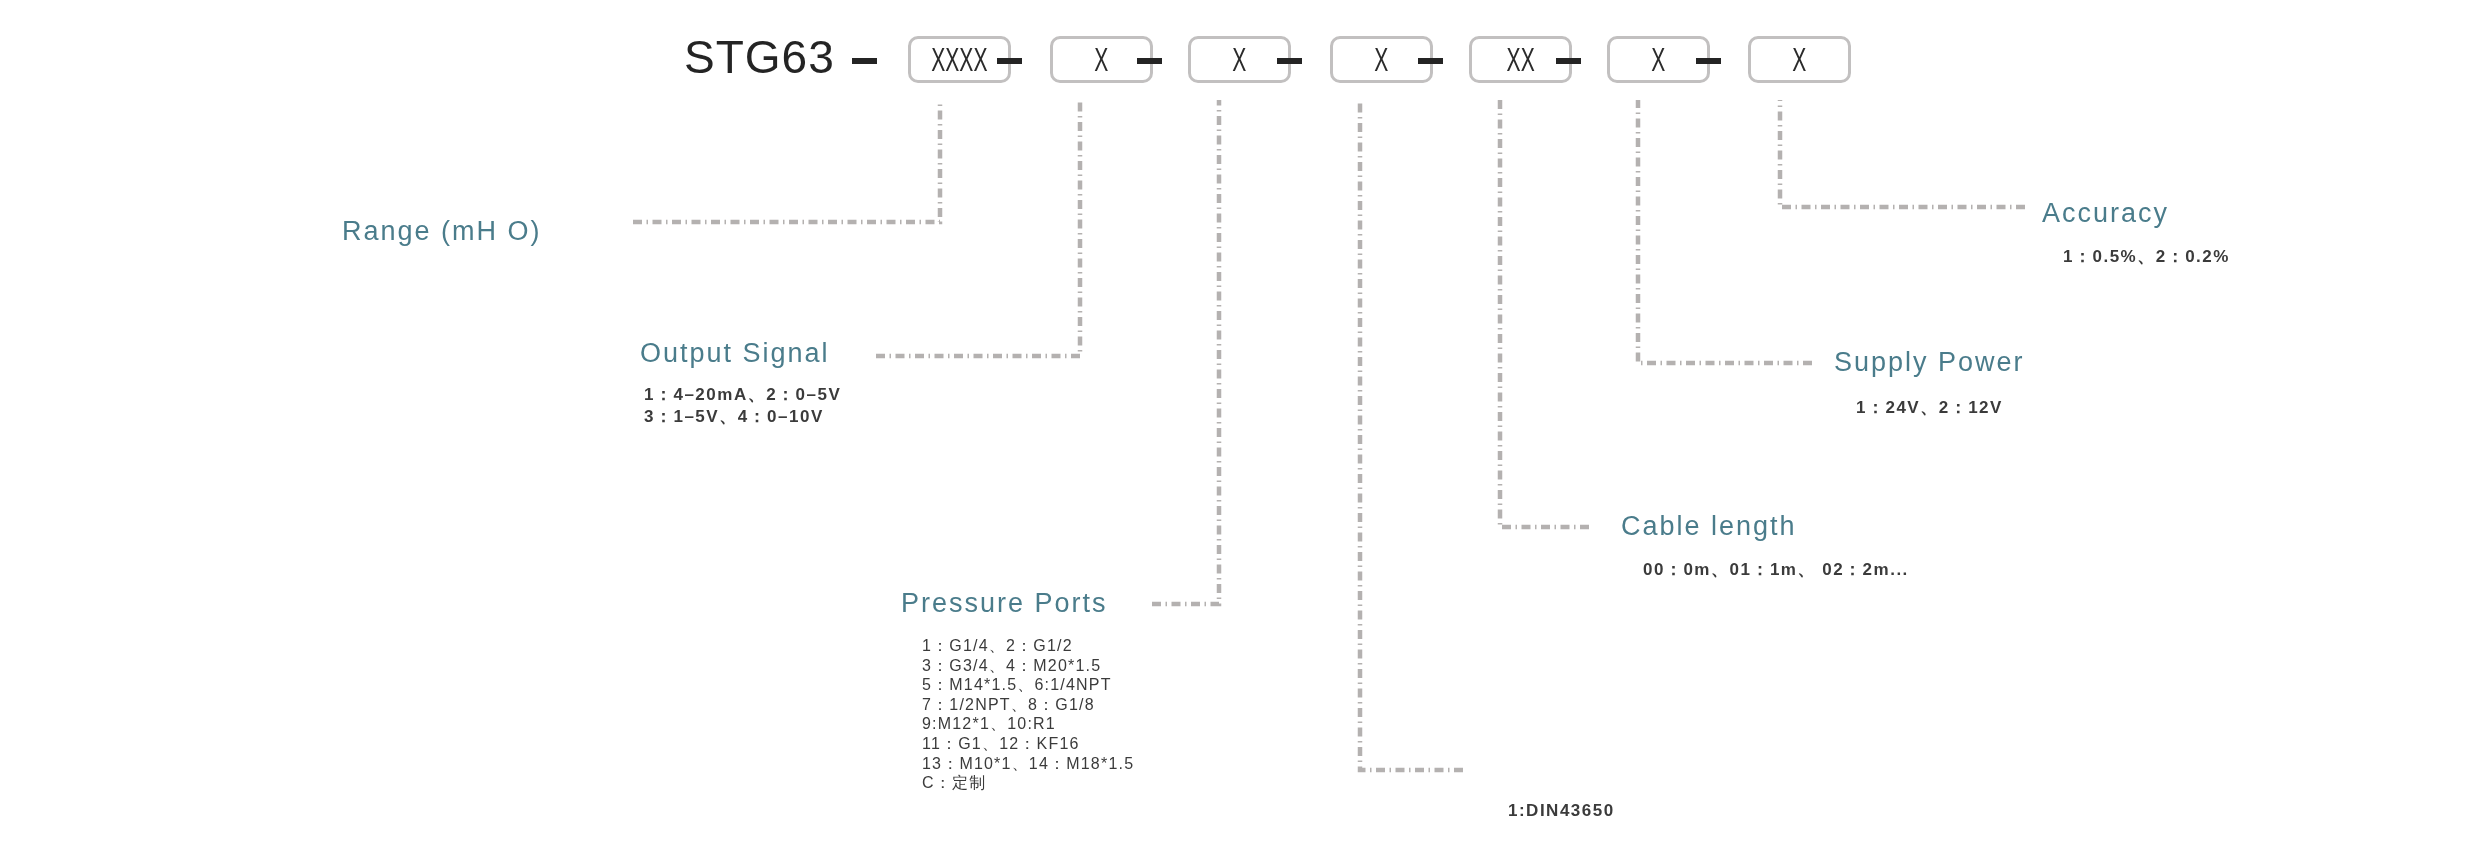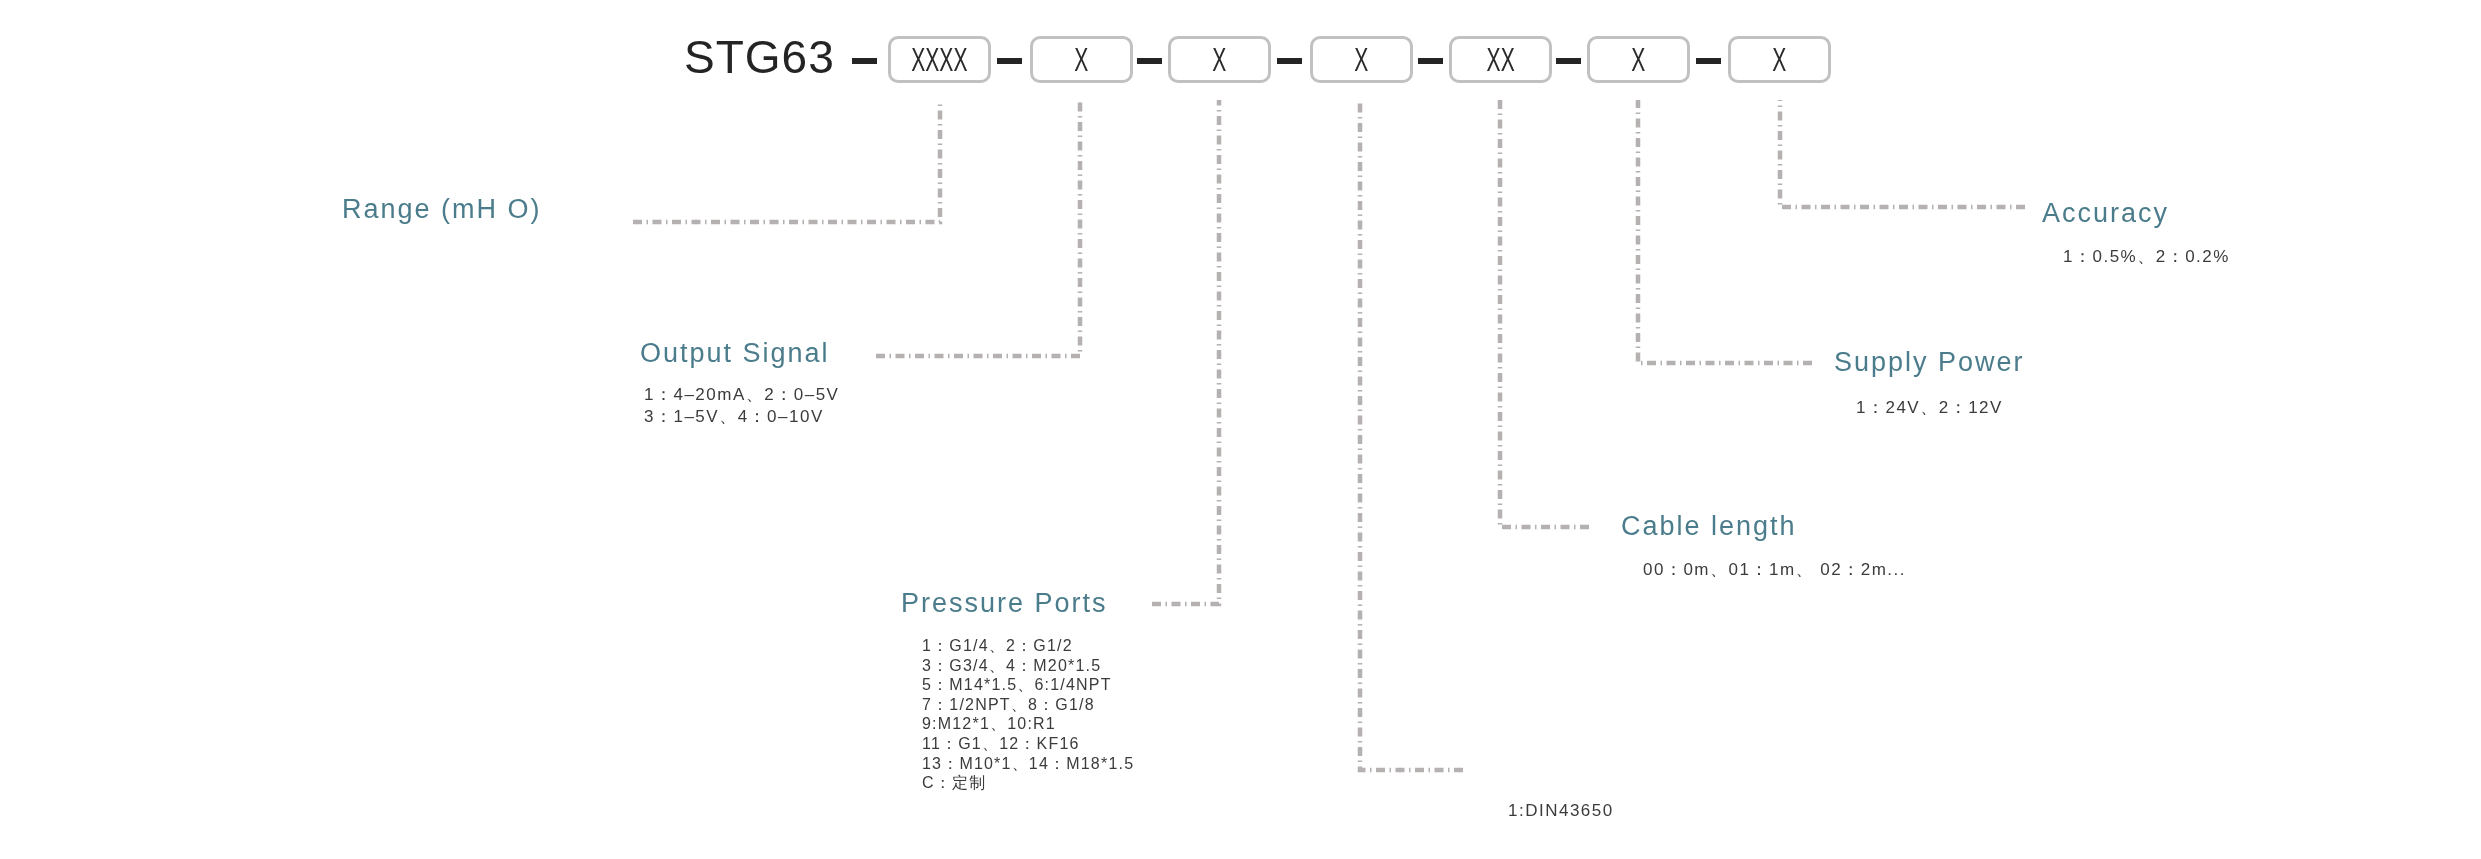--- a/index.html
+++ b/index.html
@@ -25,20 +25,21 @@
   .code-box {
     position: absolute;
     top: 36px;
     width: 103px; height: 47px;
     border: 3px solid #c2c0c0;
     border-radius: 10px;
     background: #ffffff;
     display: flex;
     align-items: center;
     justify-content: center;
+    margin-left: 20px;
   }
   .code-box .bx {
     font-size: 34px;
     color: #2b2b2b;
     transform: scaleX(0.62);
     white-space: nowrap;
   }
   .code-dash {
     position: absolute;
     top: 58px;
@@ -68,21 +69,21 @@
     white-space: nowrap;
   }
   .sec-values {
     position: absolute;
     color: #3b3b3b;
     font-size: 17px;
     letter-spacing: 1.5px;
     line-height: 26px;
     white-space: pre;
   }
-  .sec-values.tight { line-height: 21.5px; }
+  .sec-values.tight { line-height: 21.5px; font-weight: bold; }
   .sec-values.dense { font-size: 16px; line-height: 19.6px; letter-spacing: 1.2px; }
 </style>
 </head>
 <body>
 
 <div class="canvas">
 
   <svg class="connectors" viewBox="0 0 2481 859" xmlns="http://www.w3.org/2000/svg">
     <polyline points="633,222 940,222 940,100"></polyline>
     <polyline points="876,356 1080,356 1080,100"></polyline>
@@ -117,21 +118,21 @@
     </div>
   <div class="code-dash" style="left:1556px"></div>
   <div class="code-box" style="left:1587px">
       <span class="bx">X</span>
     </div>
   <div class="code-dash" style="left:1696px"></div>
   <div class="code-box" style="left:1728px">
       <span class="bx">X</span>
     </div>
 
-  <div class="sec-title" style="left:342px; top:194px">Range (mH O)</div>
+  <div class="sec-title" style="left:342px; top:216px">Range (mH O)</div>
 
   <div class="sec-title" style="left:640px; top:338px">Output Signal</div>
   <div class="sec-values tight" style="left:644px; top:384px"><div>1：4–20mA、2：0–5V</div><div>3：1–5V、4：0–10V</div></div>
 
   <div class="sec-title" style="left:901px; top:588px">Pressure Ports</div>
   <div class="sec-values dense" style="left:922px; top:636px"><div>1：G1/4、2：G1/2</div><div>3：G3/4、4：M20*1.5</div><div>5：M14*1.5、6:1/4NPT</div><div>7：1/2NPT、8：G1/8</div><div>9:M12*1、10:R1</div><div>11：G1、12：KF16</div><div>13：M10*1、14：M18*1.5</div><div>C：定制</div></div>
 
   <div class="sec-values tight" style="left:1508px; top:800px"><div>1:DIN43650</div></div>
 
   <div class="sec-title" style="left:1621px; top:511px">Cable length</div>

